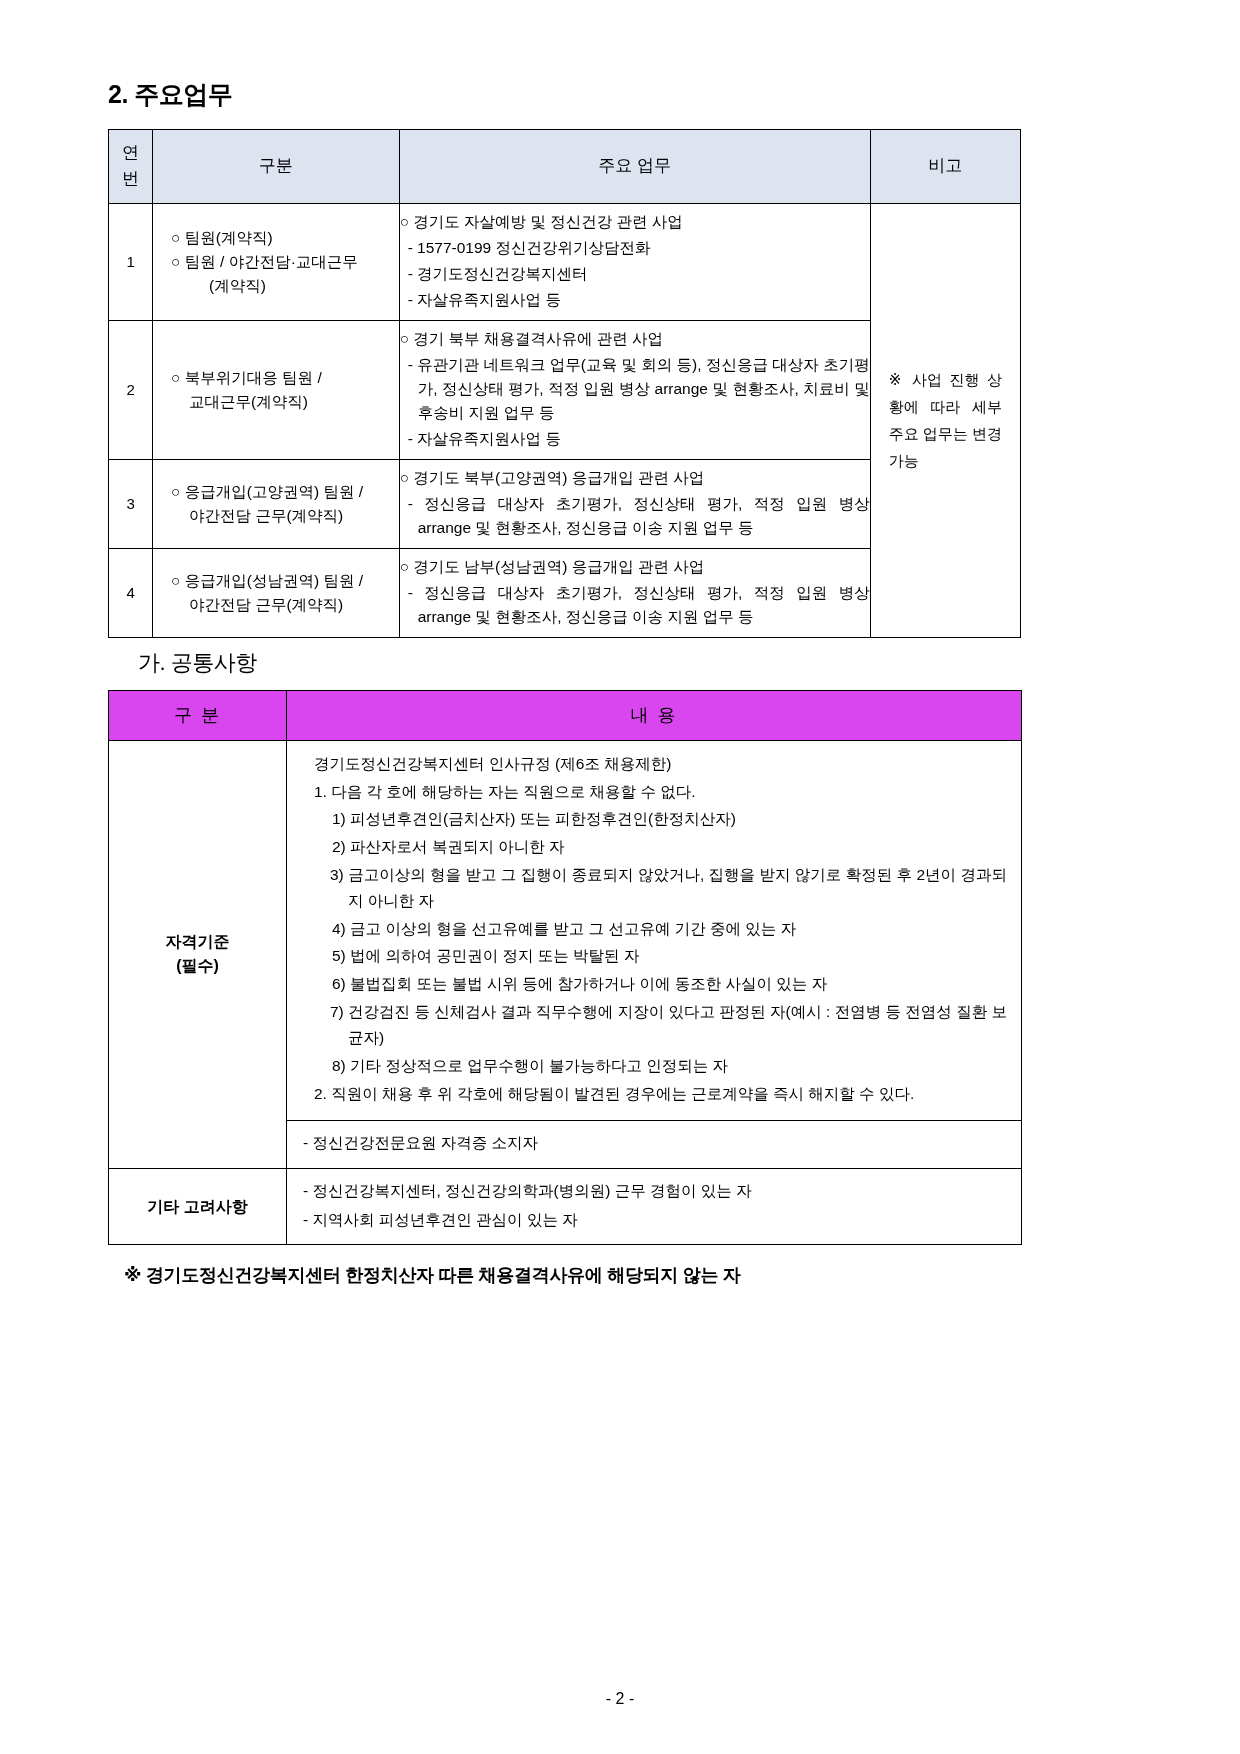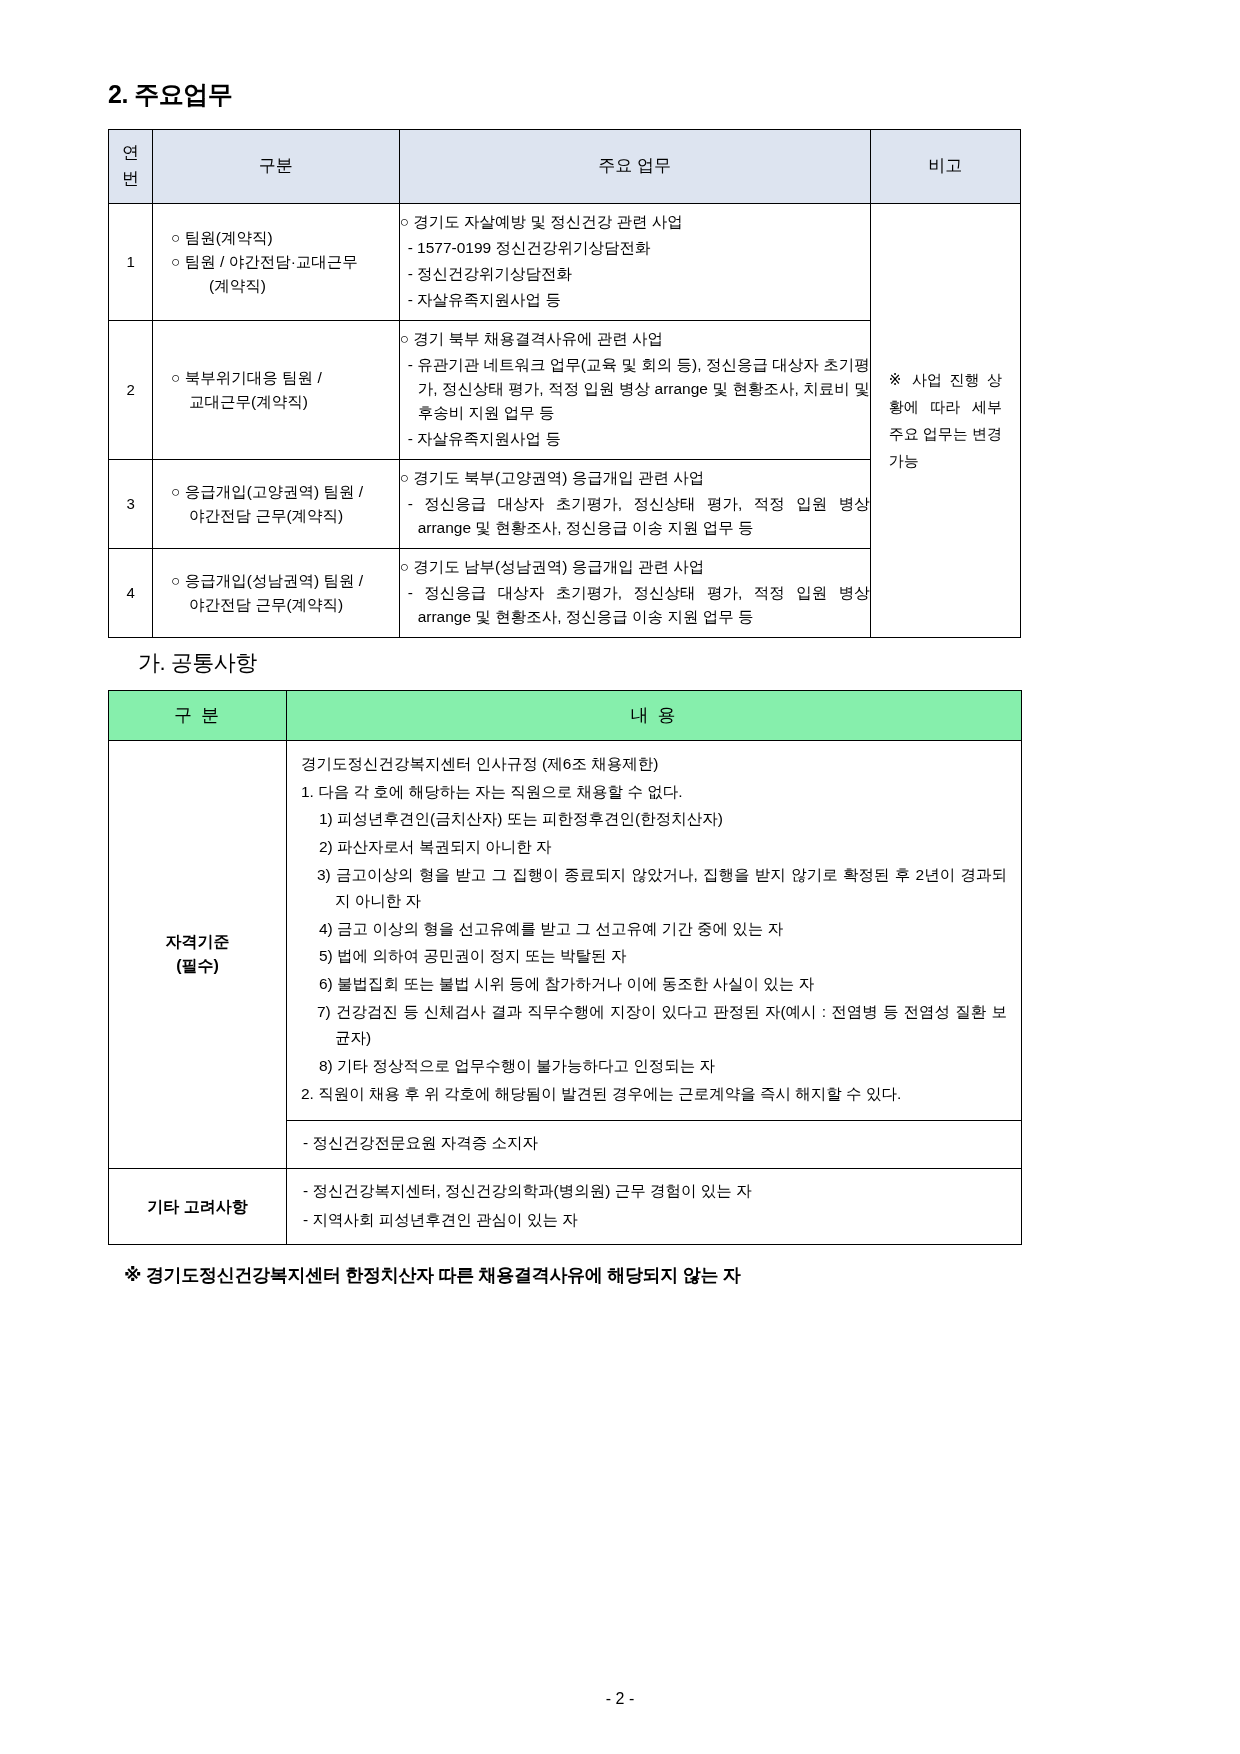--- a/index.html
+++ b/index.html
@@ -108,37 +108,37 @@
     width: 913px;
     margin-top: 4px;
   }
   .qual th, .qual td {
     border: 1px solid #000000;
     font-size: 15.5px;
     vertical-align: middle;
     line-height: 1.72;
   }
   .qual thead th {
-    background: #86efac;
+    background: #d946ef;
     text-align: center;
     font-weight: normal;
     font-size: 18px;
     padding: 9px 4px;
     letter-spacing: 2px;
   }
   .qual .col-q-label { width: 178px; }
   .qual .col-q-body { width: 735px; }
   td.q-label {
     text-align: center;
     font-weight: bold;
     font-size: 16px;
     line-height: 1.5;
   }
   td.q-body {
-    padding: 10px 14px 12px 14px;
+    padding: 10px 14px 12px 27px;
   }
   td.q-body .ln {
     margin: 0 0 1px 0;
   }
   td.q-body .lv1 { padding-left: 0px; }
   td.q-body .lv2 { padding-left: 20px; text-indent: -2px; }
   td.q-body .lv3 { padding-left: 34px; text-indent: -18px; text-align: justify; text-justify: inter-character;}
   td.q-small {
     padding: 9px 14px;
   }
@@ -189,21 +189,21 @@
         <td class="no-cell">1</td>
         <td class="gubun-cell">
           <div class="line">○ 팀원(계약직)</div>
           <div class="line">○ 팀원 / 야간전담·교대근무</div>
           <div class="line indent1">(계약직)</div>
         </td>
         <td class="duty-cell">
           <ul>
             <li class="head">○ 경기도 자살예방 및 정신건강 관련 사업</li>
             <li class="dash">- 1577-0199 정신건강위기상담전화</li>
-            <li class="dash">- 정신건강위기상담전화</li>
+            <li class="dash">- 경기도정신건강복지센터</li>
             <li class="dash">- 자살유족지원사업 등</li>
           </ul>
         </td>
         <td class="remark-cell" rowspan="4">※ 사업 진행 상황에 따라 세부 주요 업무는 변경 가능</td>
       </tr>
       <tr>
         <td class="no-cell">2</td>
         <td class="gubun-cell">
           <div class="line">○ 북부위기대응 팀원 /</div>
           <div class="line indent2">교대근무(계약직)</div>

